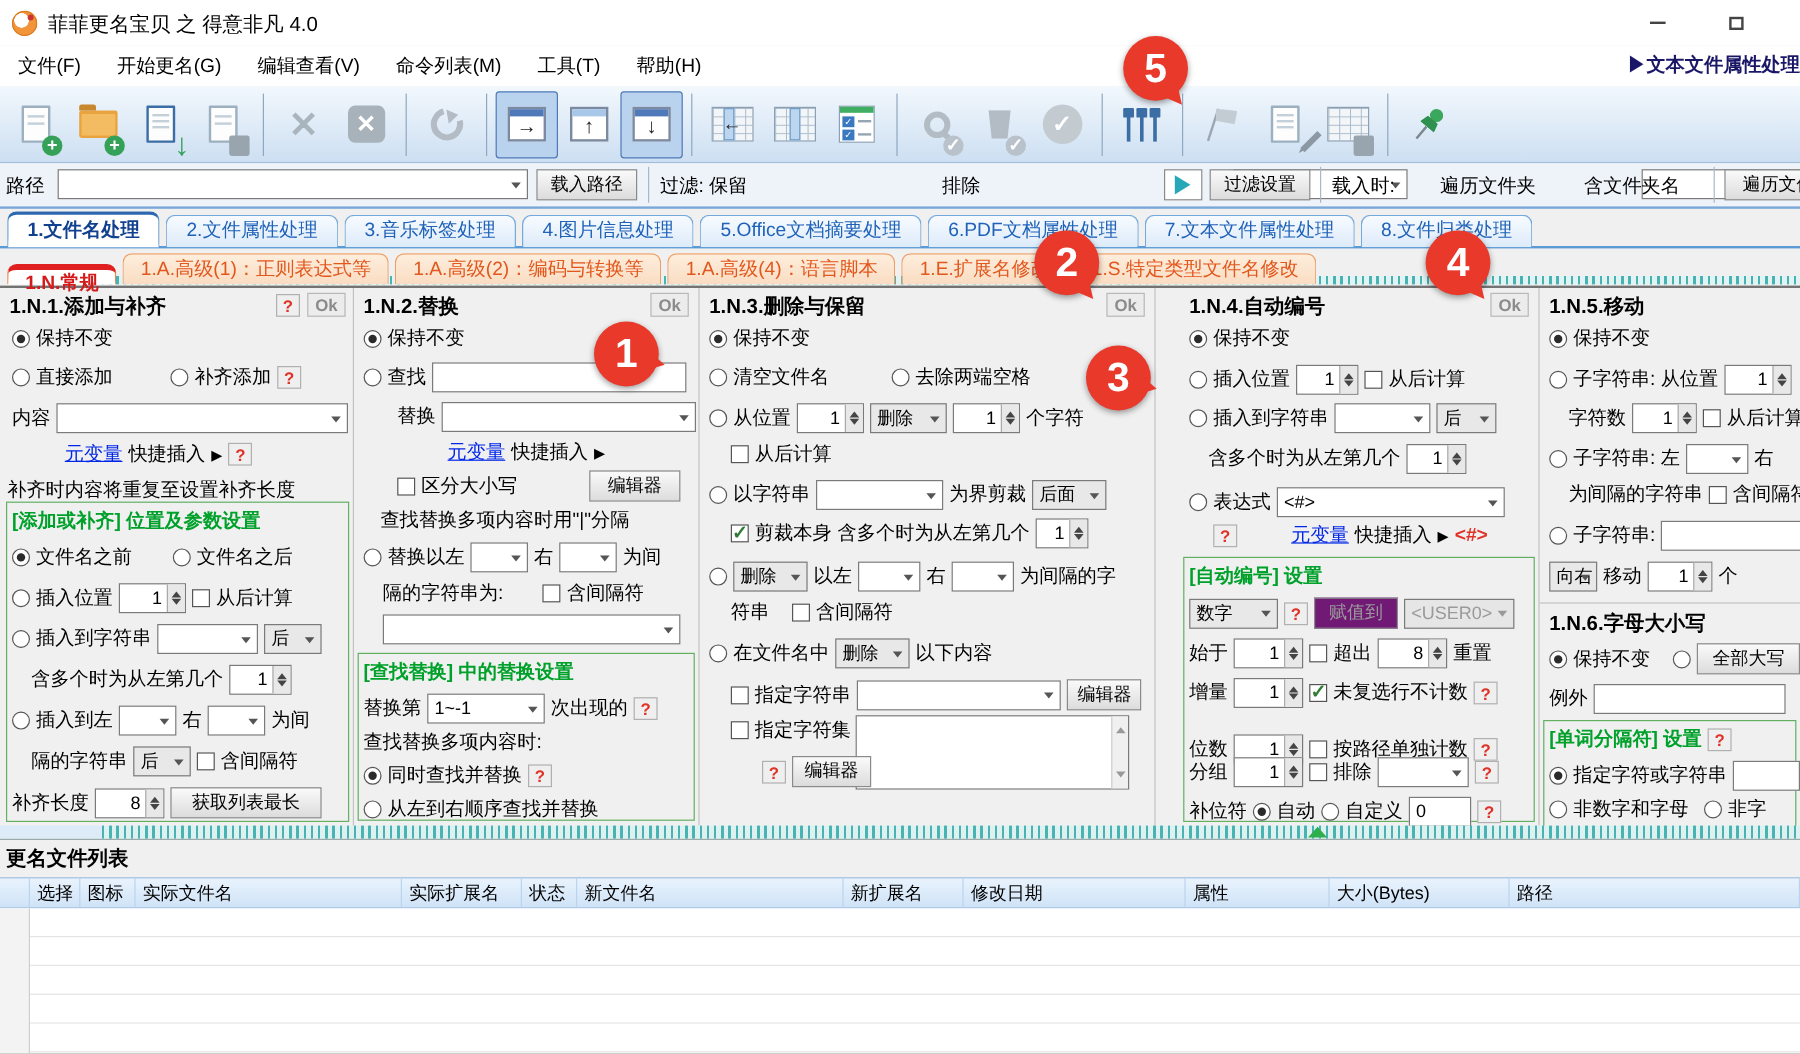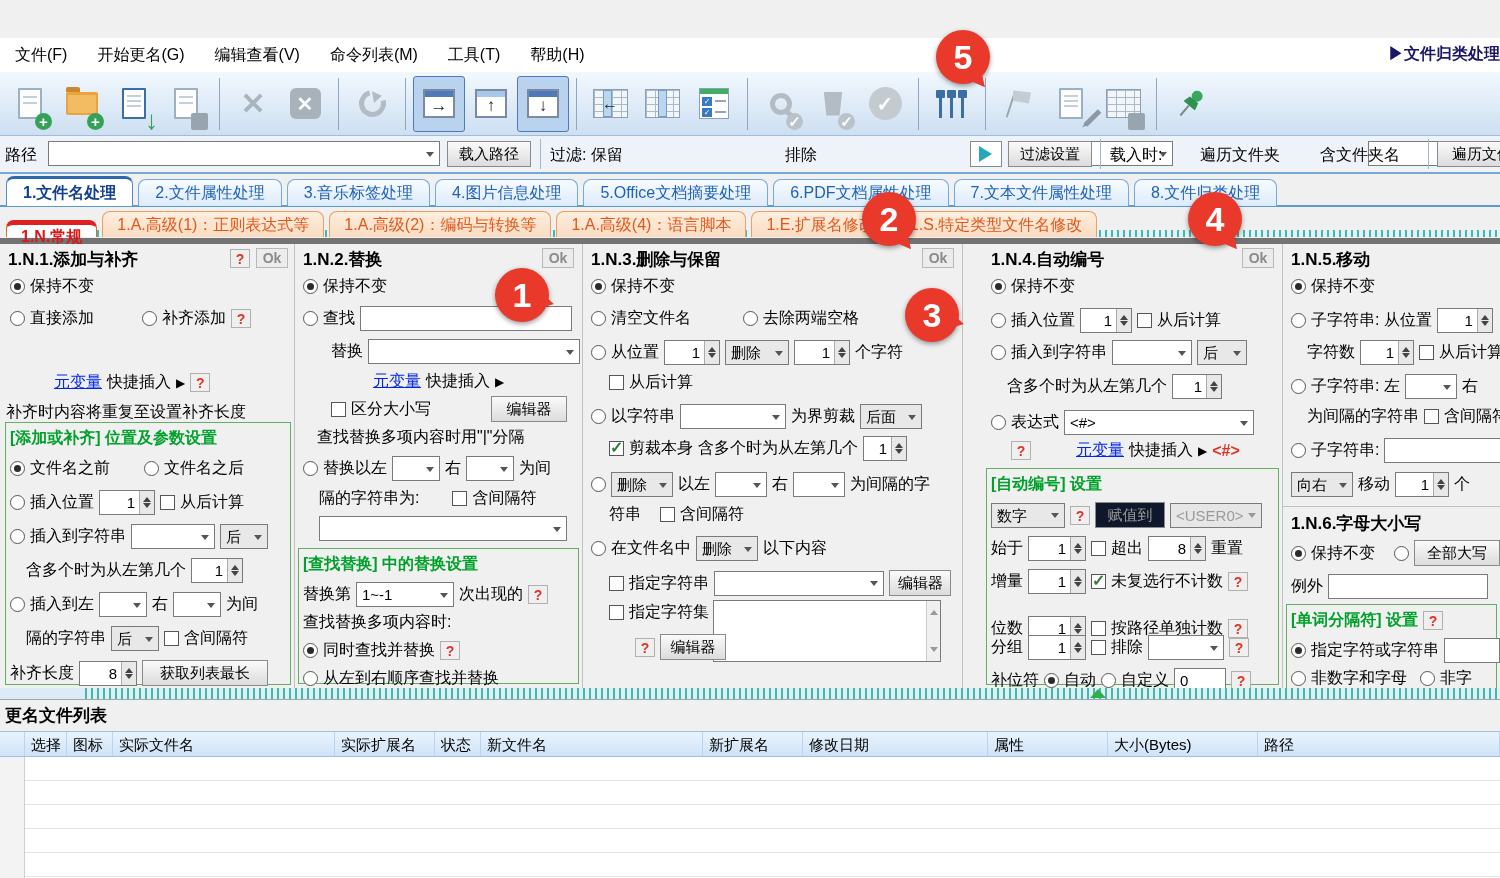--- a/index.html
+++ b/index.html
@@ -69,38 +69,38 @@
 
 .pathbar{position:absolute;top:136px;left:0;right:0;height:38px;background:#eef3fa;border-bottom:2px solid #7ba7d7}
 .vline{position:absolute;top:3px;width:1px;height:30px;background:#a8b8c8}
 .cb{display:inline-block;position:relative;background:#fff;border:1px solid #7a7a7a;height:25px;font-size:15px;line-height:23px;padding:0 18px 0 5px;vertical-align:middle;white-space:nowrap}
 .cb::after{content:"";position:absolute;right:5px;top:50%;margin-top:-2px;border:4px solid transparent;border-top:5px solid #555}
 .cb.bg{background:#e8e8e8}
 .cb.dis{background:#e6e6e6;color:#9a9a9a}
 .cb.dis::after{border-top-color:#999}
 .inp{display:inline-block;background:#fff;border:1px solid #7a7a7a;height:25px;font-size:15px;line-height:23px;padding:0 5px;vertical-align:middle;white-space:nowrap}
 .btn{display:inline-block;height:26px;line-height:24px;padding:0 8px;border:1px solid #8a8a8a;background:linear-gradient(#fafafa,#dcdcdc);font-size:15px;text-align:center;white-space:nowrap}
-.btn.dis{color:#9a9a9a;background:#0f172a}
+.btn.dis{color:#9a9a9a;background:#701a75}
 .play{display:inline-flex;align-items:center;justify-content:center;width:32px;height:26px;border:1px solid #8a8a8a;background:#fff}
 .play::after{content:"";border:8px solid transparent;border-left:13px solid #28a7b8;margin-left:6px}
 .c{display:inline-block;width:15px;height:15px;border:1px solid #555;background:#fff;position:relative;vertical-align:-2px}
 .c.on::after{content:"✓";position:absolute;left:0px;top:-4px;color:#2e7d32;font-weight:700;font-size:16px}
 .r{display:inline-block;width:15px;height:15px;border:1px solid #555;border-radius:50%;background:#fff;position:relative;vertical-align:-2px}
 .r.on::after{content:"";position:absolute;left:3px;top:3px;width:7px;height:7px;border-radius:50%;background:#2b2b2b}
 
 .mtabs{position:absolute;top:176px;left:6px;right:0;height:30px;display:flex;align-items:flex-end;gap:5px;z-index:5}
 .mtab{height:27px;line-height:26px;padding:0 16px;border:1px solid #74a9dc;border-bottom:none;border-radius:8px 8px 0 0;background:linear-gradient(#f7fbff,#ddebfa);color:#1f62b8;font-size:16px;white-space:nowrap}
 .mtab.sel{height:30px;line-height:28px;background:#fff;color:#12418f;font-weight:700;border-color:#4f8cc9;border-top:3px solid #2c67b0}
 .mtabline{position:absolute;top:205px;left:0;right:0;height:2px;background:#5b9bd5;z-index:4}
 .stabs{position:absolute;top:208px;left:6px;right:0;height:29px;display:flex;align-items:flex-end;gap:5px;z-index:6}
 .stab{height:26px;line-height:25px;padding:0 14px;border:1px solid #f09c64;border-bottom:none;border-radius:8px 8px 0 0;background:linear-gradient(#fdeedd,#fadcc2);color:#e2571c;font-size:16px;white-space:nowrap}
 .stab.sel{height:17px;line-height:24px;background:#fff;color:#d41a1a;font-weight:700;border-color:#e06a2a;border-top:5px solid #e02020}
 .dots-strip{position:absolute;height:7px;background:repeating-linear-gradient(90deg,#49b3b3 0 2px,#e2f3f3 2px 6px);z-index:1}
 
-.parea{position:absolute;top:238px;left:0;right:0;height:450px;background:#f0f0f0;border-top:6px solid #737373}
+.parea{position:absolute;top:238px;left:0;right:0;height:450px;background:#f0f0f0;border-top:2px solid #737373}
 .panel{position:absolute;top:0;bottom:0;border-right:1px solid #c2c2c2}
 .row{position:absolute;display:flex;align-items:center;gap:5px;white-space:nowrap;font-size:16px}
 .ptitle{font-size:17px;font-weight:700}
 .q{display:inline-block;width:20px;height:19px;border:1px solid #b0b0b0;background:#efefef;color:#e03226;font-weight:700;text-align:center;font-size:14px;line-height:18px;flex:0 0 auto}
 .okb{display:inline-block;min-width:32px;height:20px;border:1px solid #b8b8b8;background:#ececec;color:#8b8b8b;font-weight:700;text-align:center;font-size:14px;line-height:19px}
 .sp{display:inline-flex;border:1px solid #7a7a7a;background:#fff;height:25px;vertical-align:middle}
 .spv{flex:1;text-align:right;padding:0 4px;font-size:15px;line-height:23px}
 .spb{width:15px;background:#e8e8e8;border-left:1px solid #aaa;display:flex;flex-direction:column}
 .spb i{flex:1;position:relative}
 .spb i.u::after{content:"";position:absolute;left:3px;top:2px;border:4px solid transparent;border-bottom:5px solid #444}
@@ -128,30 +128,40 @@
 .th{border-right:1px solid #b9d4ee;padding:0 6px;font-size:15px;line-height:25px;white-space:nowrap;overflow:hidden}
 .tbody{position:absolute;top:757px;left:0;right:0;bottom:0;background:#fff}
 .trow{height:24px;border-bottom:1px solid #e4e4e4}
 .lcol{position:absolute;top:757px;bottom:0;left:0;width:25px;background:#f3f3f3;border-right:1px solid #cfcfcf}
 </style>
 </head>
 <body>
 
 <div class="app">
 
+  <div class="titlebar">
+    <span class="appicon"></span>
+    <span class="wtitle">菲菲更名宝贝 之 得意非凡 4.0</span>
+    <span class="winbtn" style="right:96px">
+        <span class="minbar"></span>
+      </span>
+    <span class="winbtn" style="right:30px">
+        <span class="maxbox"></span>
+      </span>
+  </div>
 
   <div class="menubar">
     <span class="mi">文件(F)</span>
     <span class="mi">开始更名(G)</span>
     <span class="mi">编辑查看(V)</span>
     <span class="mi">命令列表(M)</span>
     <span class="mi">工具(T)</span>
     <span class="mi">帮助(H)</span>
   </div>
-  <div class="mnote">▶文件归类处理</div>
+  <div class="mnote">▶文本文件属性处理</div>
 
   <div class="toolbar">
     <div class="tbtn">
         <span class="sheet">
           <i class="ln" style="top:6px"></i>
           <i class="ln" style="top:12px"></i>
         </span>
         <span class="badge">+</span>
       </div>
     <div class="tbtn">
@@ -321,20 +331,24 @@
         </div>
       <div class="row" style="top:64px;left:8px">
           <span class="r"></span>
           <span>直接添加</span>
         </div>
       <div class="row" style="top:64px;left:140px">
           <span class="r"></span>
           <span>补齐添加</span>
           <span class="q">?</span>
         </div>
+      <div class="row" style="top:96px;left:8px">
+          <span>内容</span>
+          <span class="cb" style="width:243px"></span>
+        </div>
       <div class="row" style="top:128px;left:52px">
           <span class="link">元变量</span>
           <span>快捷插入</span>
           <span style="font-size:12px">▶</span>
           <span class="q">?</span>
         </div>
       <div class="row sm" style="top:158px;left:4px">
           <span>补齐时内容将重复至设置补齐长度</span>
         </div>
       <div class="secbox" style="top:178px;bottom:3px"></div>
@@ -747,21 +761,21 @@
           <span>为间隔的字符串</span>
           <span class="c"></span>
           <span>含间隔符</span>
         </div>
       <div class="row" style="top:194px;left:8px">
           <span class="r"></span>
           <span>子字符串:</span>
           <span class="inp" style="width:130px"></span>
         </div>
       <div class="row" style="top:228px;left:8px">
-          <span class="cb bg" style="width:62px">向右</span>
+          <span class="cb bg" style="width:40px">向右</span>
           <span>移动</span>
           <span class="sp" style="width:54px">
             <span class="spv">1</span>
             <span class="spb">
               <i class="u"></i>
               <i class="d"></i>
             </span>
           </span>
           <span>个</span>
         </div>

